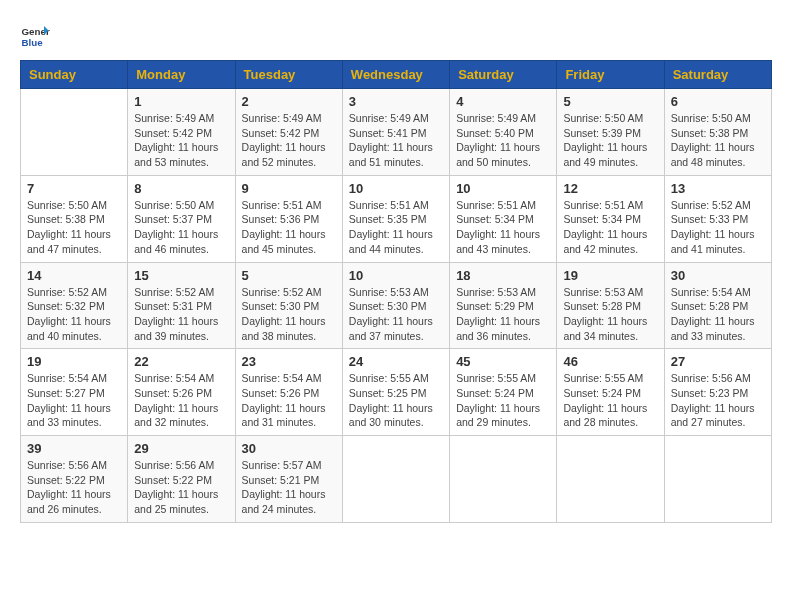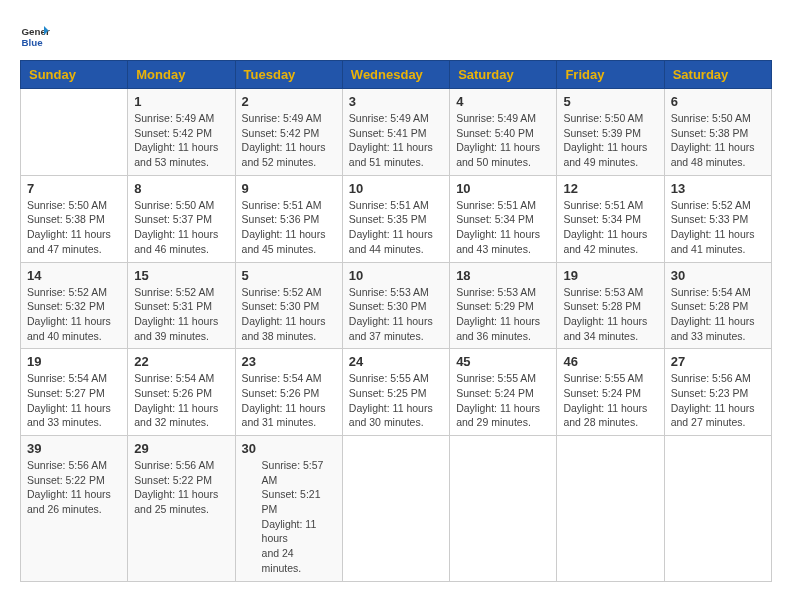--- a/index.html
+++ b/index.html
@@ -316,21 +316,21 @@
         </td>
         <td>
           <span class="day-number">29</span>
           <div class="day-info" style="white-space: pre-line;">Sunrise: 5:56 AM
 Sunset: 5:22 PM
 Daylight: 11 hours
 and 25 minutes.</div>
         </td>
         <td>
           <span class="day-number">30</span>
-          <div class="day-info" style="white-space: pre-line; margin-left: 20px;">Sunrise: 5:57 AM
+          <div class="day-info" style="white-space: pre-line;">Sunrise: 5:57 AM
 Sunset: 5:21 PM
 Daylight: 11 hours
 and 24 minutes.</div>
         </td>
         <td class="empty-cell"></td>
         <td class="empty-cell"></td>
         <td class="empty-cell"></td>
         <td class="empty-cell"></td>
       </tr>
     </tbody>

